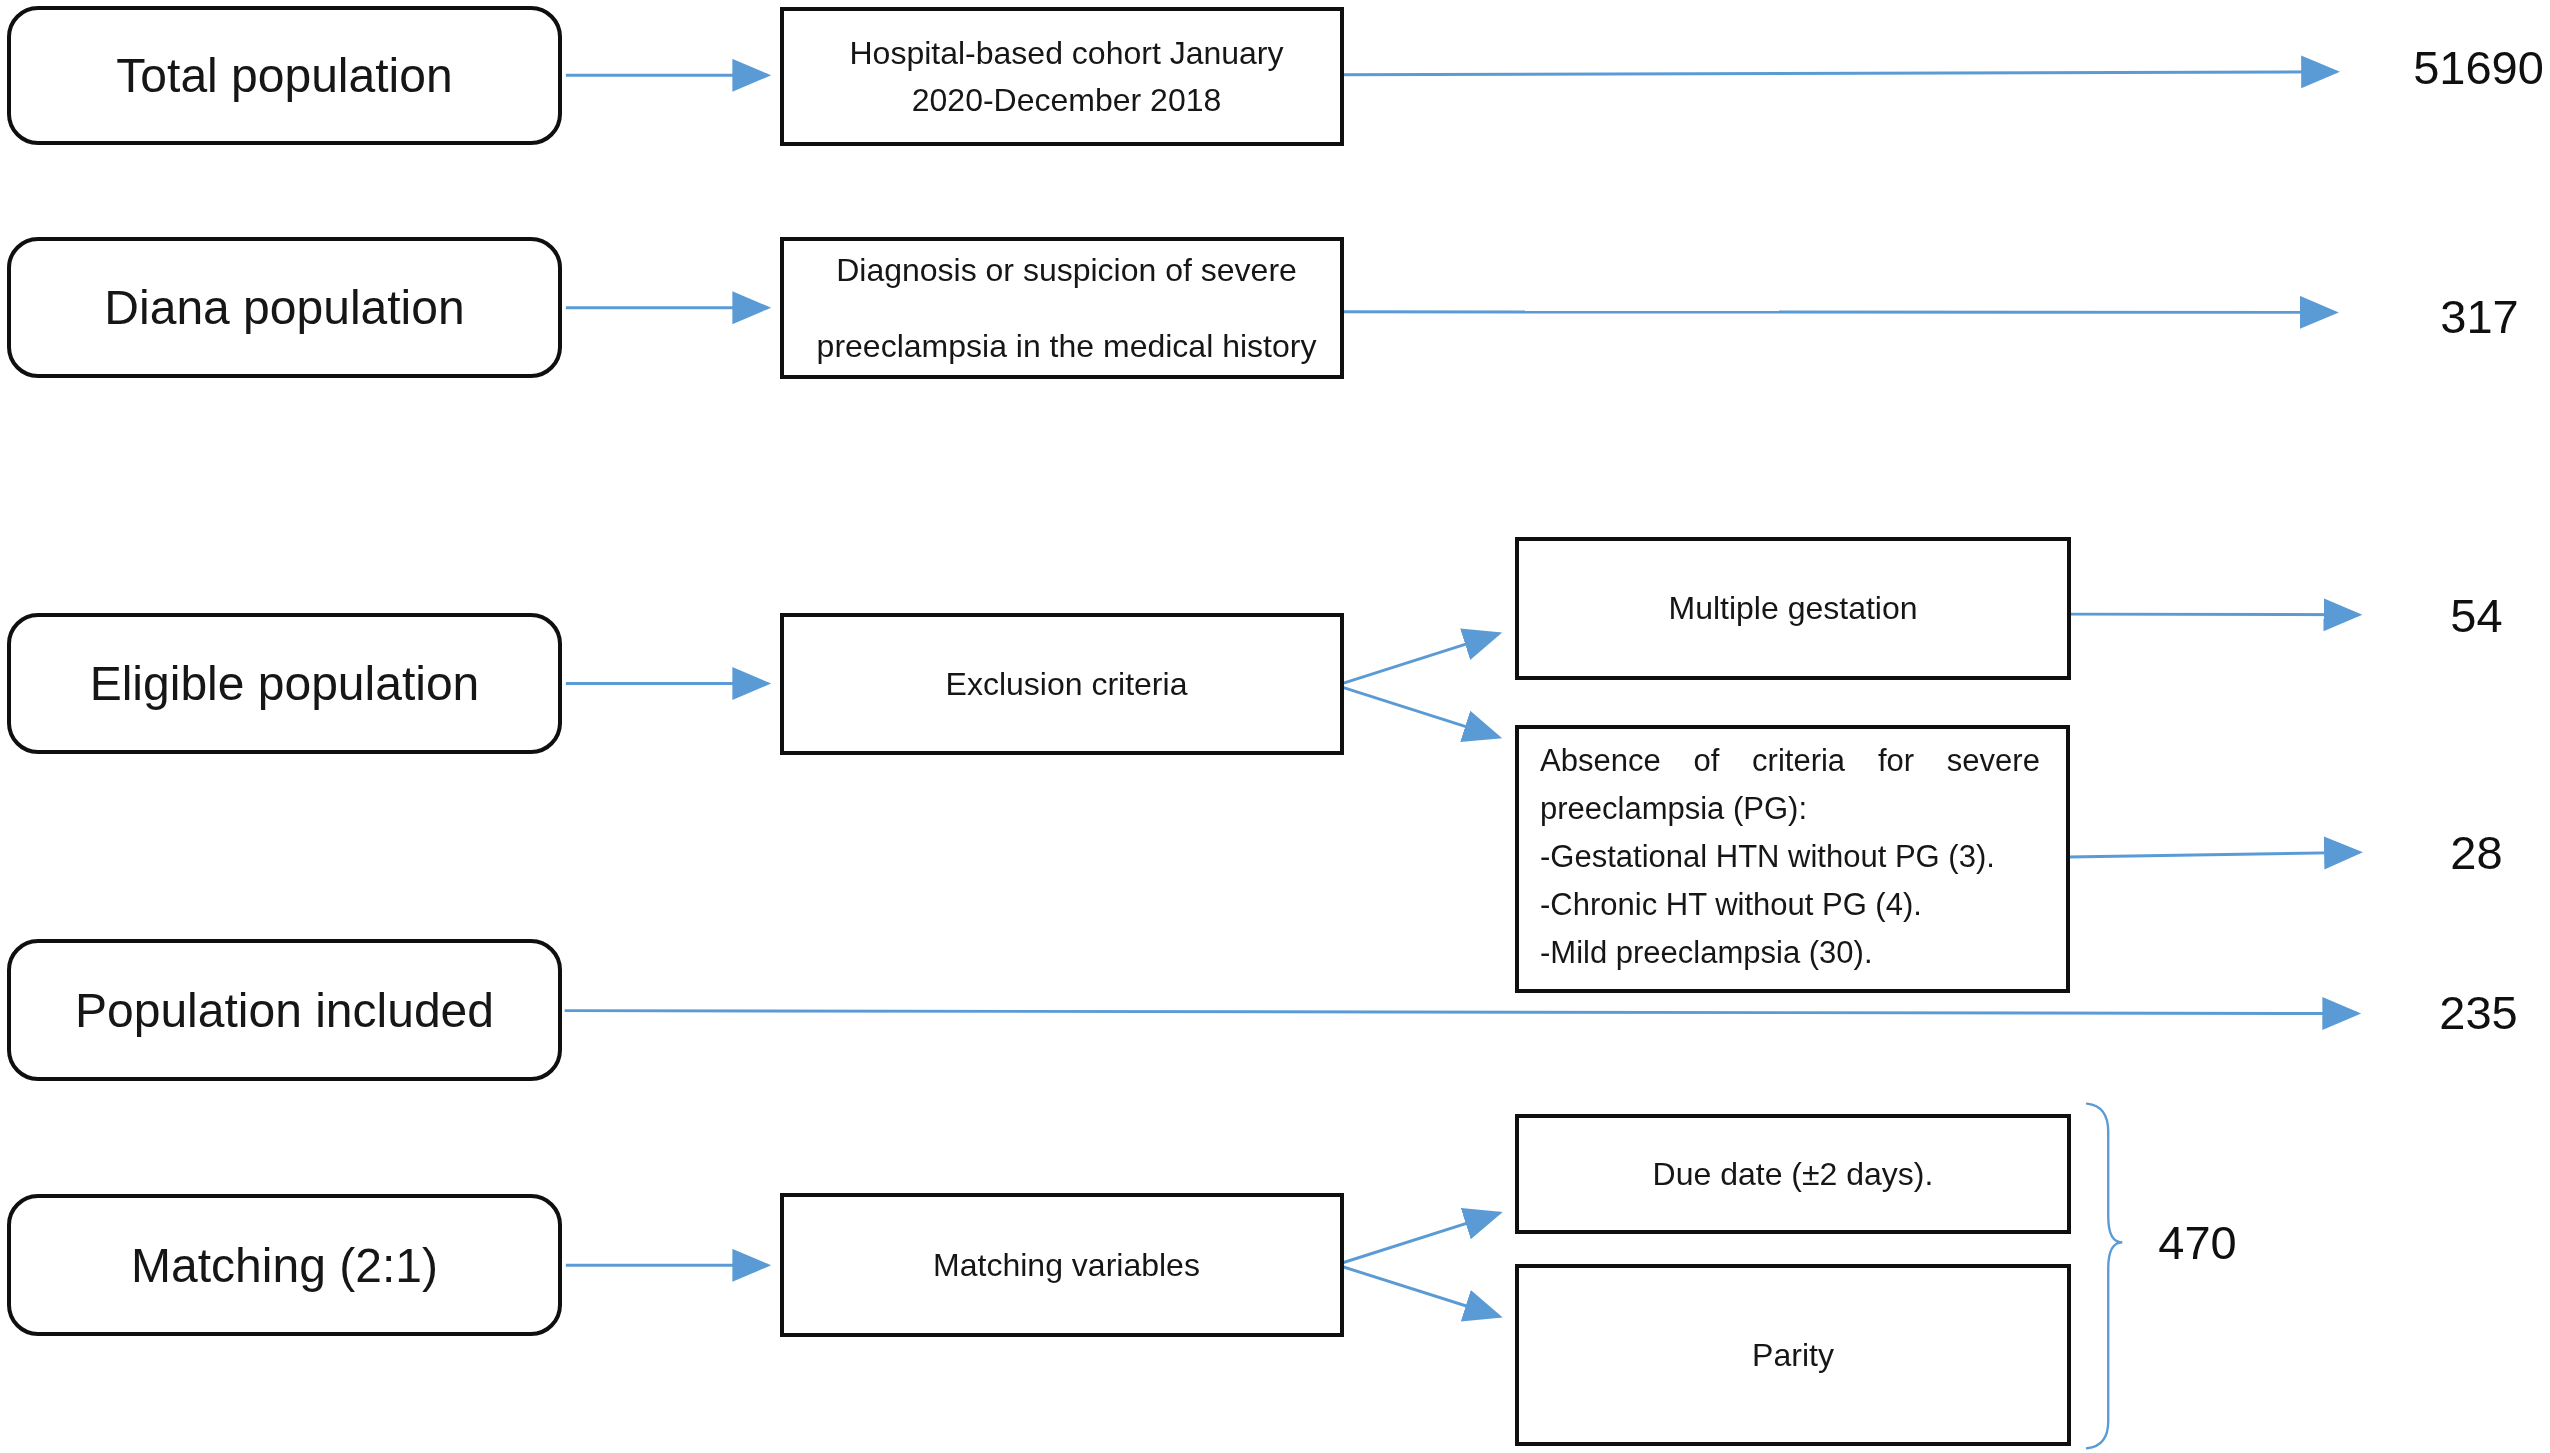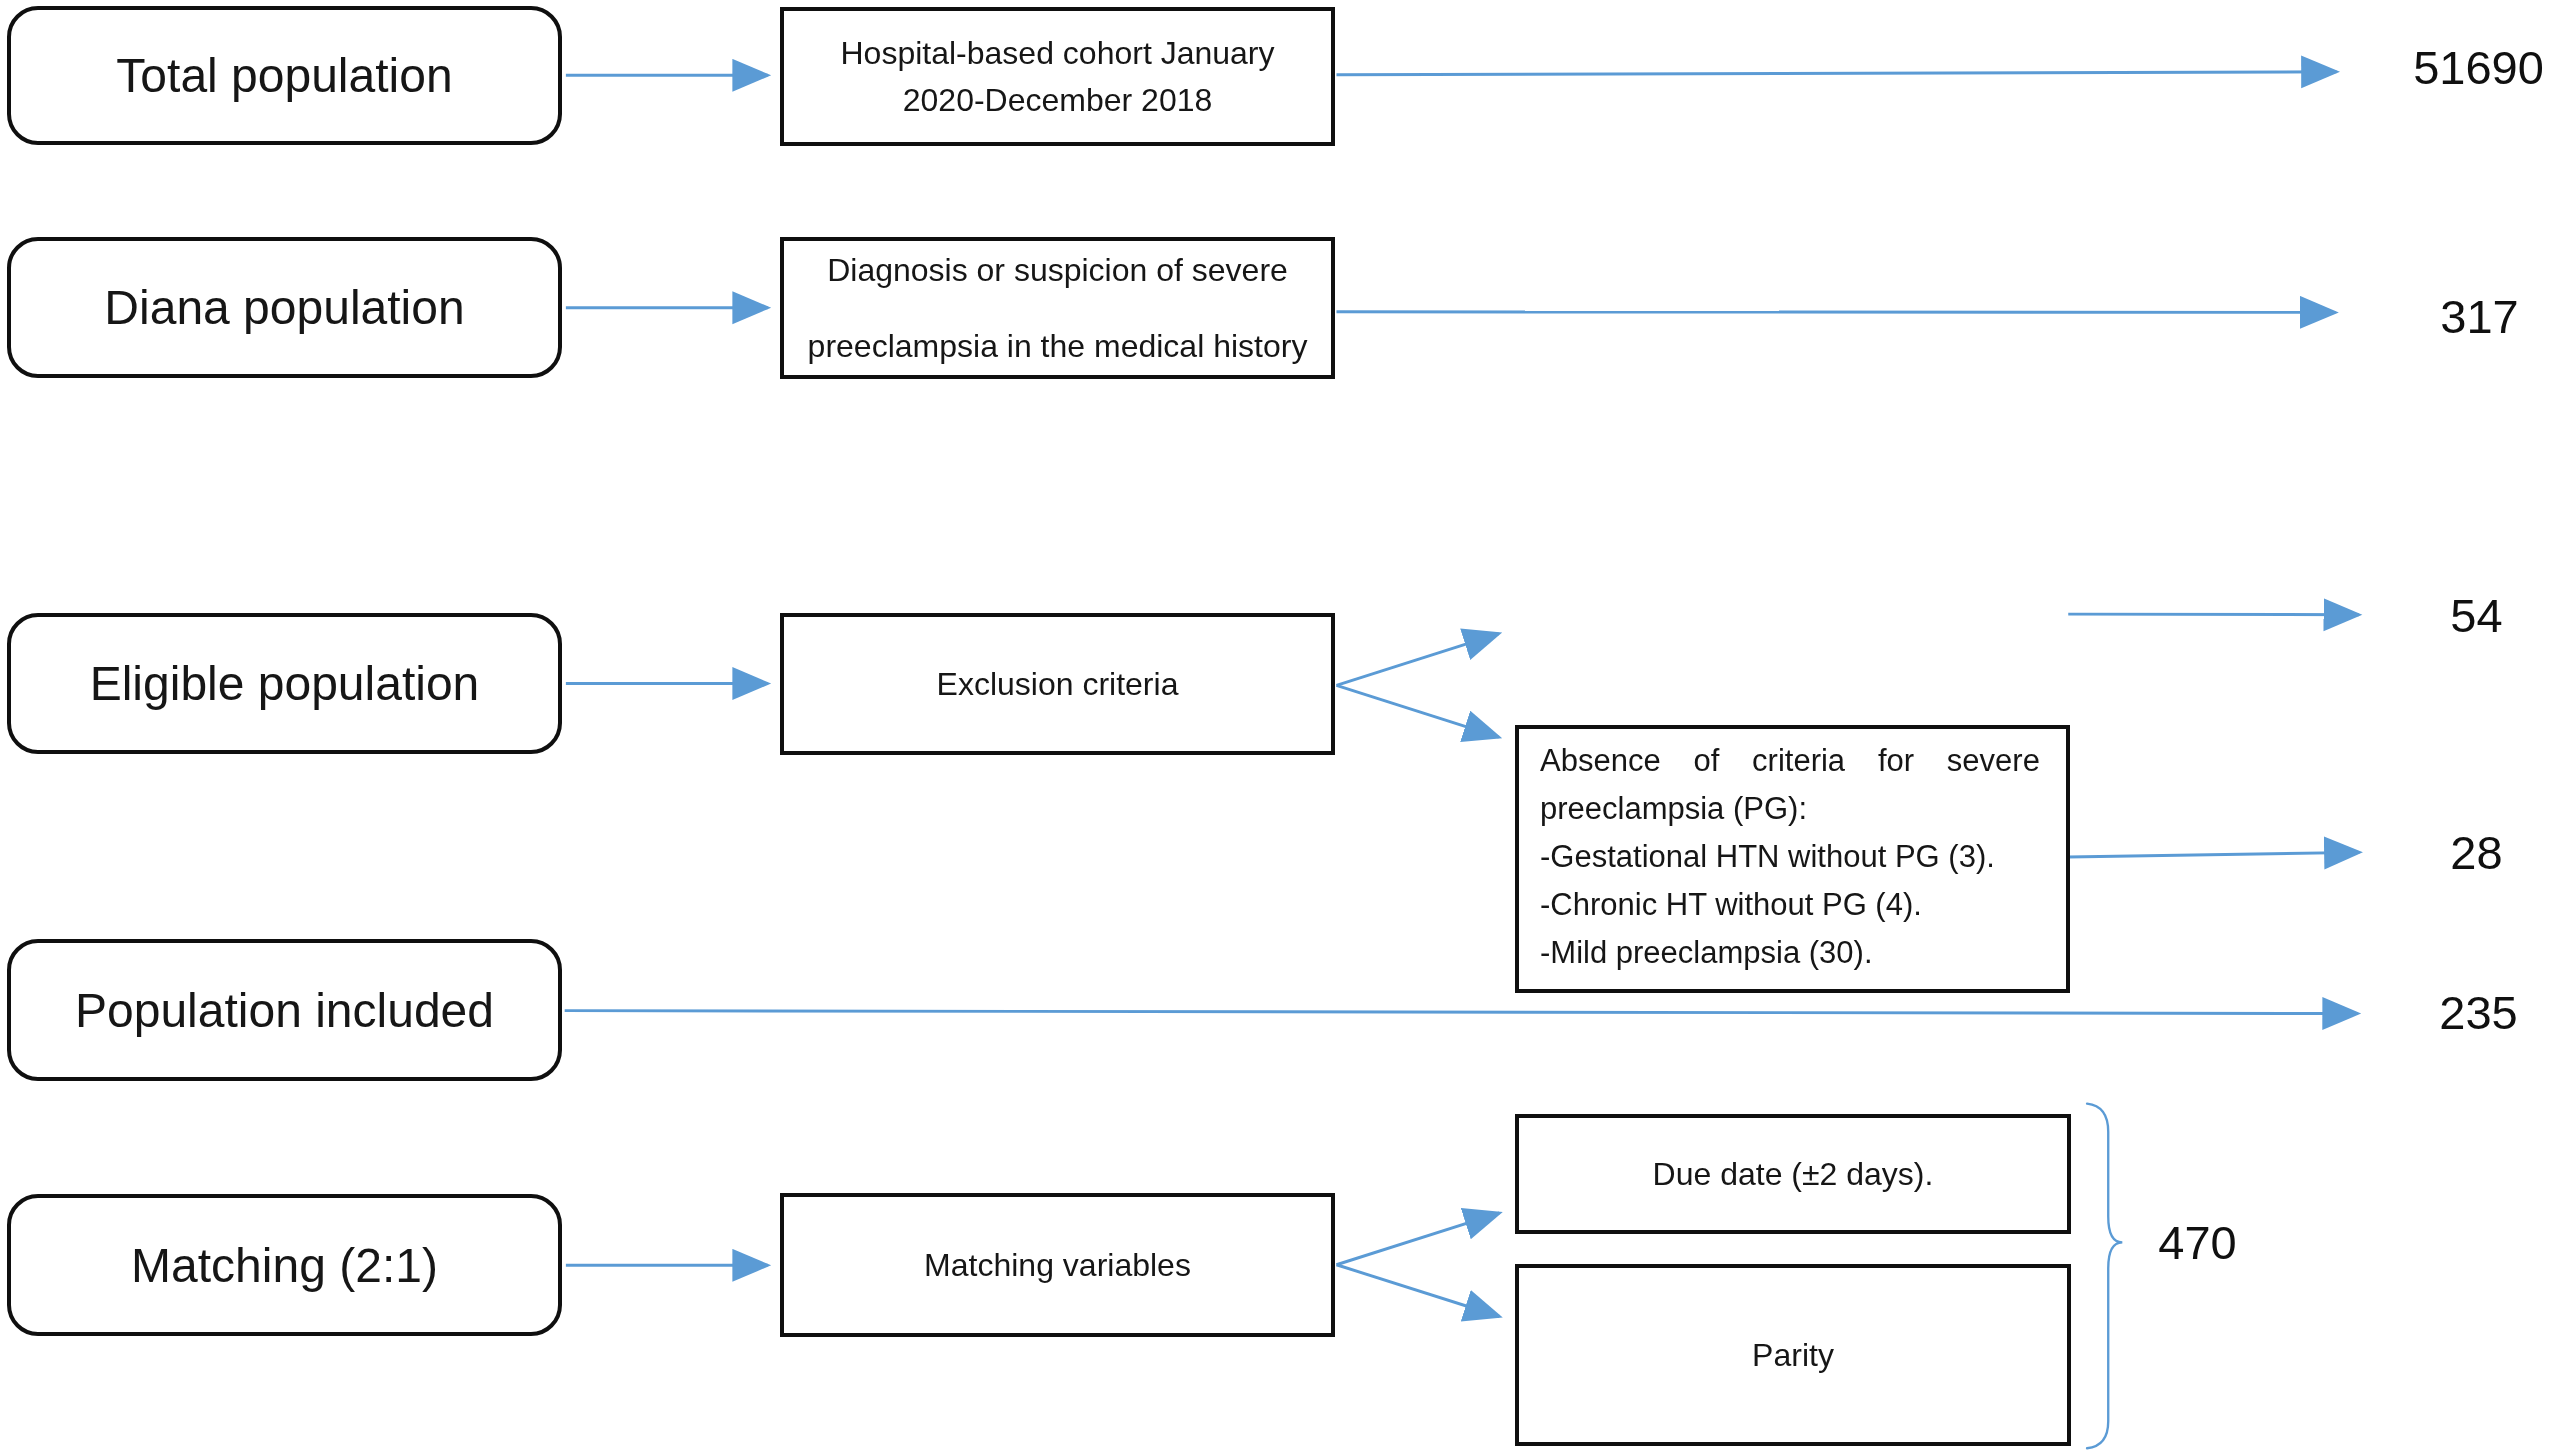--- a/index.html
+++ b/index.html
@@ -25,21 +25,21 @@
   .r2{top:237px;height:133px;}
   .r3{top:613px;height:133px;}
   .r4{top:939px;height:134px;}
   .r5{top:1194px;height:134px;}
 
   
   .pbox{
     position:absolute;left:780px;width:547px;
     border:4.1px solid #0f0f0f;background:#fff;
     display:flex;flex-direction:column;align-items:center;justify-content:center;
-    font-size:32px;line-height:1.45;text-align:center;
+    font-size:32px;line-height:1.45;text-align:center;padding-left:9px;
   }
   .pbox span{white-space:nowrap;}
   .p1{top:7px;height:131px;}
   .p2{top:237px;height:134px;gap:30px;}
   .p3{top:613px;height:134px;}
   .p4{top:1193px;height:136px;}
 
   
   .bbox{
     position:absolute;left:1515px;width:548px;
@@ -137,20 +137,23 @@
     <span>Diagnosis or suspicion of severe</span>
     <span>preeclampsia in the medical history</span>
   </div>
   <div class="pbox p3">
     <span>Exclusion criteria</span>
   </div>
   <div class="pbox p4">
     <span>Matching variables</span>
   </div>
 
+  <div class="bbox b-mult">
+    <span>Multiple gestation</span>
+  </div>
   <div class="bbox b-abs">
     <div class="line justified">Absence of criteria for severe</div>
     <div class="line">preeclampsia (PG):</div>
     <div class="line">-Gestational HTN without PG (3).</div>
     <div class="line">-Chronic HT without PG (4).</div>
     <div class="line">-Mild preeclampsia (30).</div>
   </div>
   <div class="bbox b-due">
     <span>Due date (±2 days).</span>
   </div>

